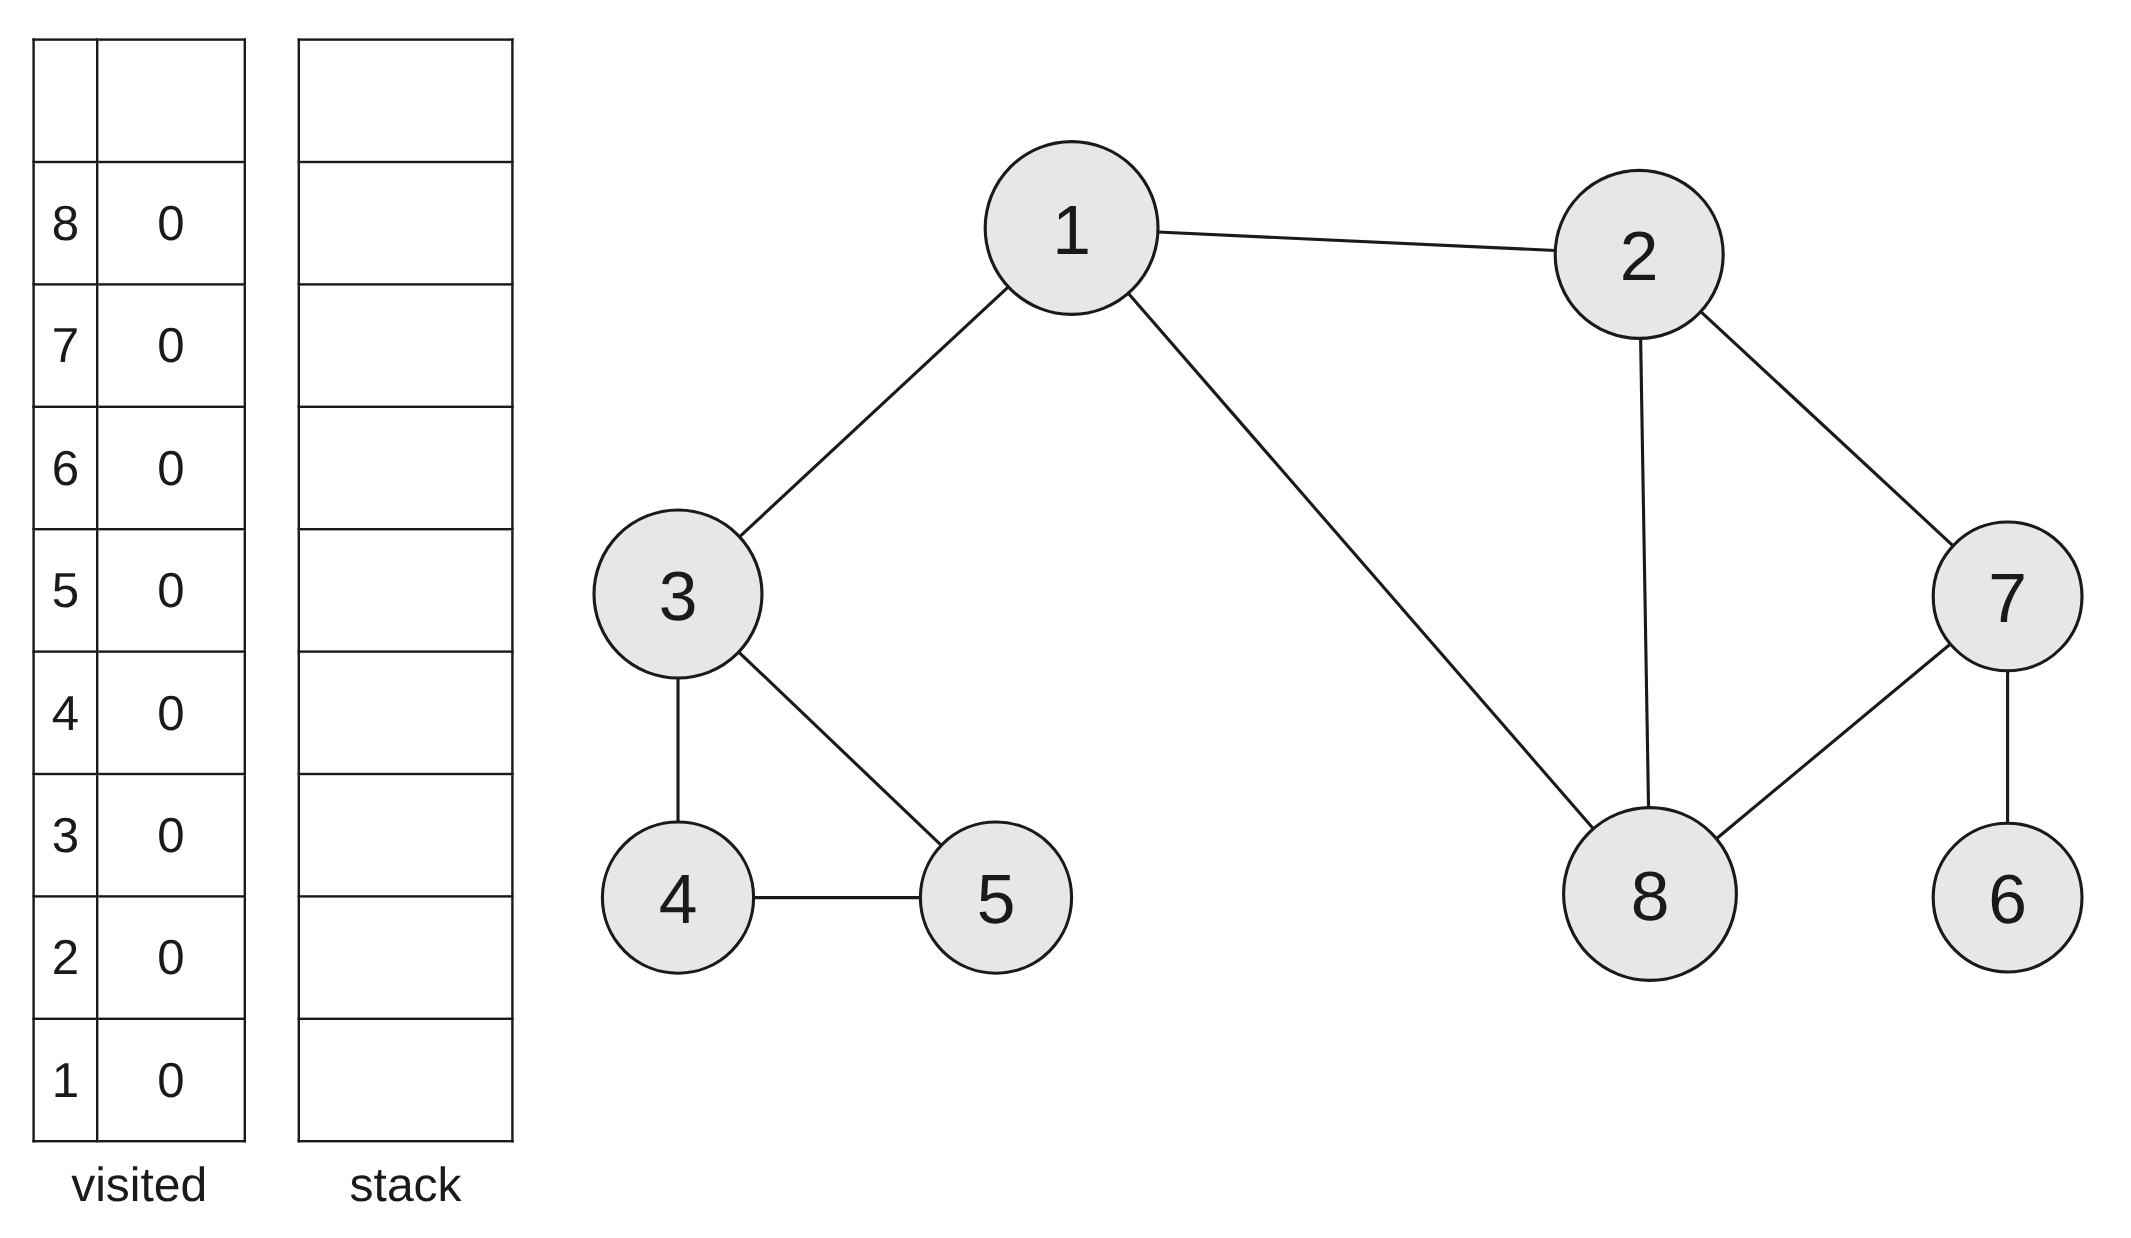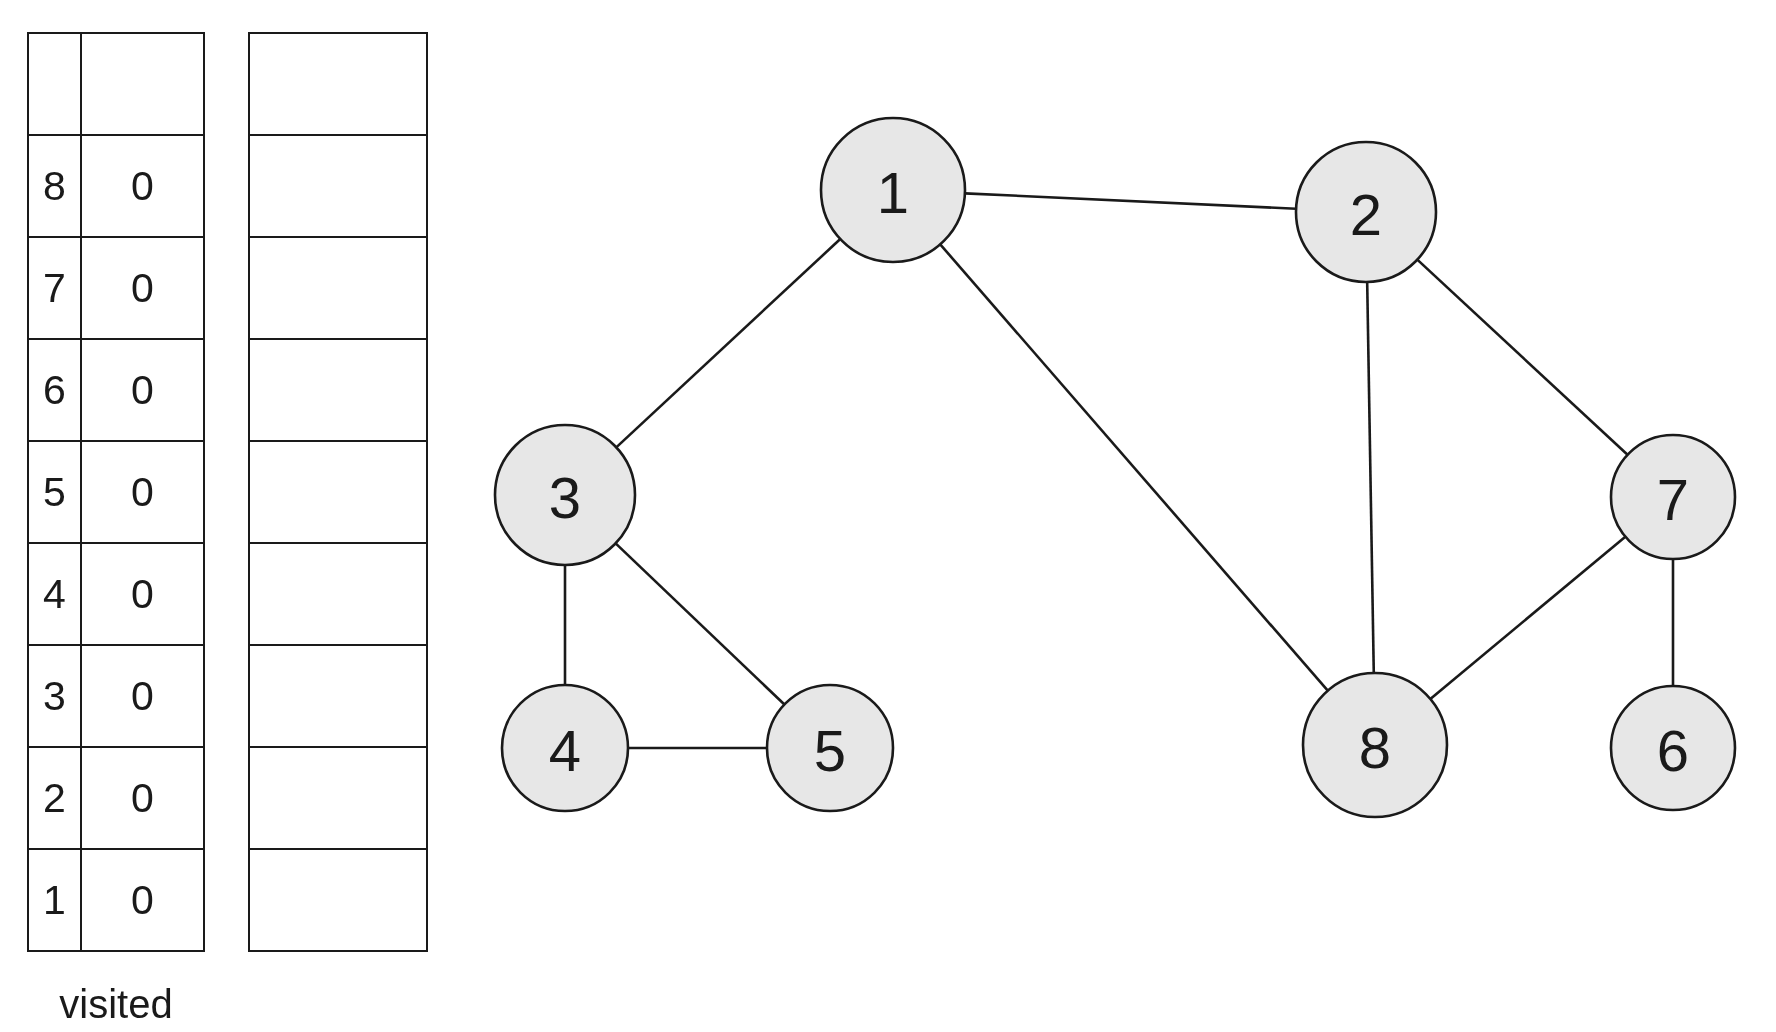--- a/index.html
+++ b/index.html
@@ -39,21 +39,21 @@
     padding: 0;
     line-height: 1;
   }
   .visited-table .col-key { width: 53px; }
   .visited-table .col-val { width: 123px; }
   .stack-table .col-slot { width: 178px; }
 
   .table-caption {
     text-align: center;
     font-size: 40px;
-    margin-top: 30px;
+    margin-top: 14px;
     font-family: "Liberation Sans", sans-serif;
     color: #1a1a1a;
     letter-spacing: 0px;
   }
 
   
   #graph-layer {
     position: absolute;
     left: 0;
     top: 0;
@@ -159,20 +159,21 @@
             <td></td>
           </tr>
           <tr>
             <td></td>
           </tr>
           <tr>
             <td></td>
           </tr>
         </tbody>
     </table>
+    <div class="table-caption">stack</div>
   </div>
 
   <svg id="graph-layer" viewBox="0 0 1776 1032">
     <g id="edge-group">
         <line class="graph-edge" x1="964.9222461976208" y1="193.3452207533777" x2="1296.0755939745354" y2="208.74770204532723" stroke="#1a1a1a"></line>
         <line class="graph-edge" x1="840.2732341267846" y1="239.0294621686912" x2="616.2621334878484" y2="447.3324673359947" stroke="#1a1a1a"></line>
         <line class="graph-edge" x1="940.2109085873741" y1="244.3611084356694" x2="1327.7890914126258" y2="690.6388915643306" stroke="#1a1a1a"></line>
         <line class="graph-edge" x1="1417.3014957285748" y1="259.6251670444423" x2="1627.561532354691" y2="454.81770918920824" stroke="#1a1a1a"></line>
         <line class="graph-edge" x1="1367.1818202735417" y1="281.9900228664132" x2="1373.7844134329287" y2="673.0102621945464" stroke="#1a1a1a"></line>
         <line class="graph-edge" x1="565" y1="565" x2="565" y2="685" stroke="#1a1a1a"></line>

